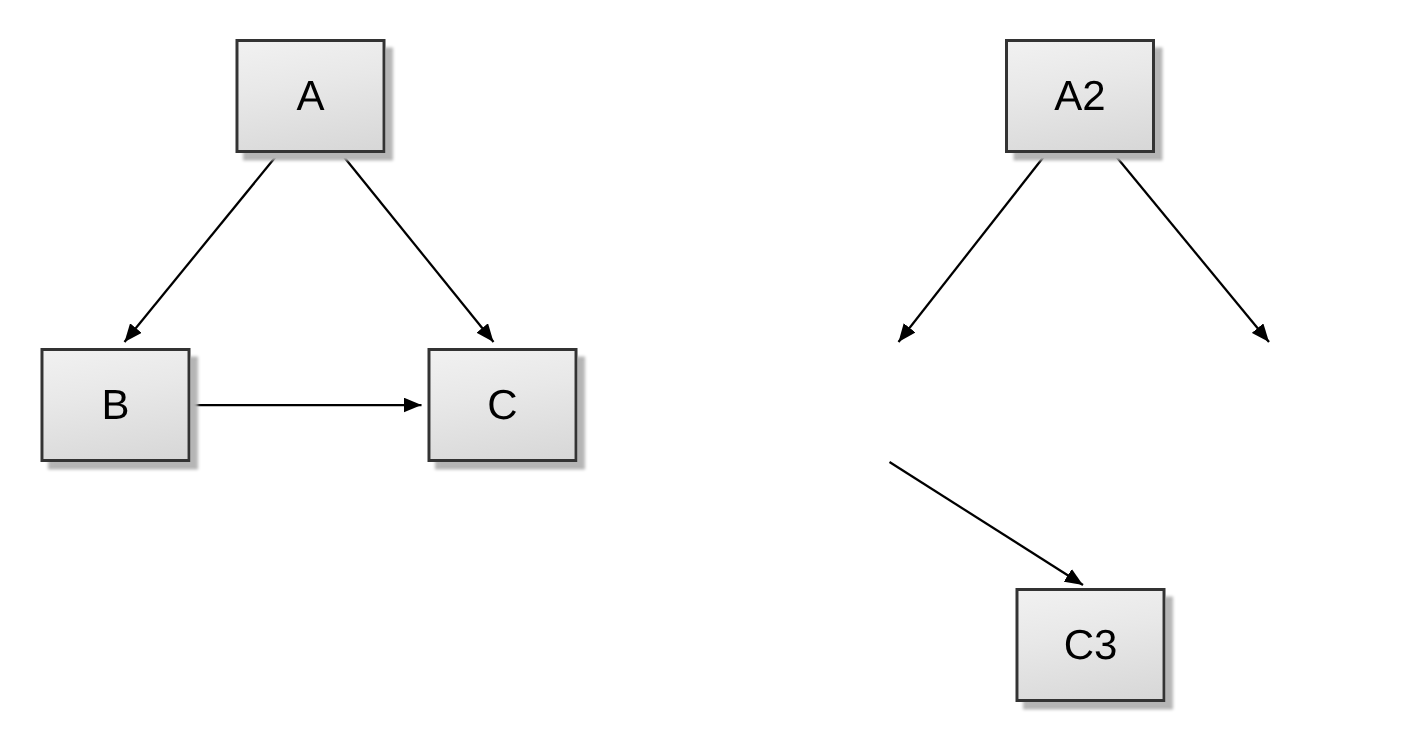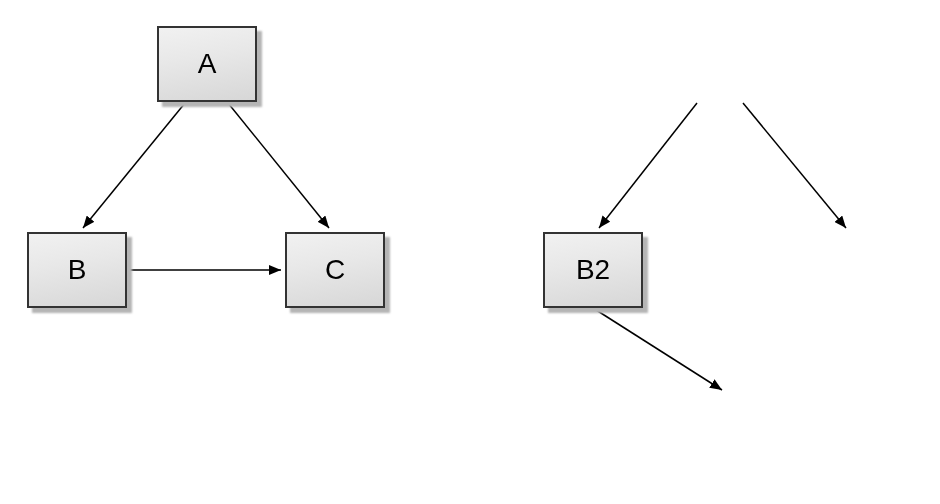--- a/index.html
+++ b/index.html
@@ -69,17 +69,20 @@
   <div class="node" style="left:157px; top:26px">
     <span class="node-label">A</span>
   </div>
   <div class="node" style="left:27px; top:232px">
     <span class="node-label">B</span>
   </div>
   <div class="node" style="left:285px; top:232px">
     <span class="node-label">C</span>
   </div>
 
-  <div class="node" style="left:543px; top:232px">
-    <span class="node-label">B2</span>
+  <div class="node" style="left:670px; top:26px">
+    <span class="node-label">A2</span>
+  </div>
+  <div class="node" style="left:677px; top:392px">
+    <span class="node-label">C3</span>
   </div>
 
 </div>
 
 </body></html>

